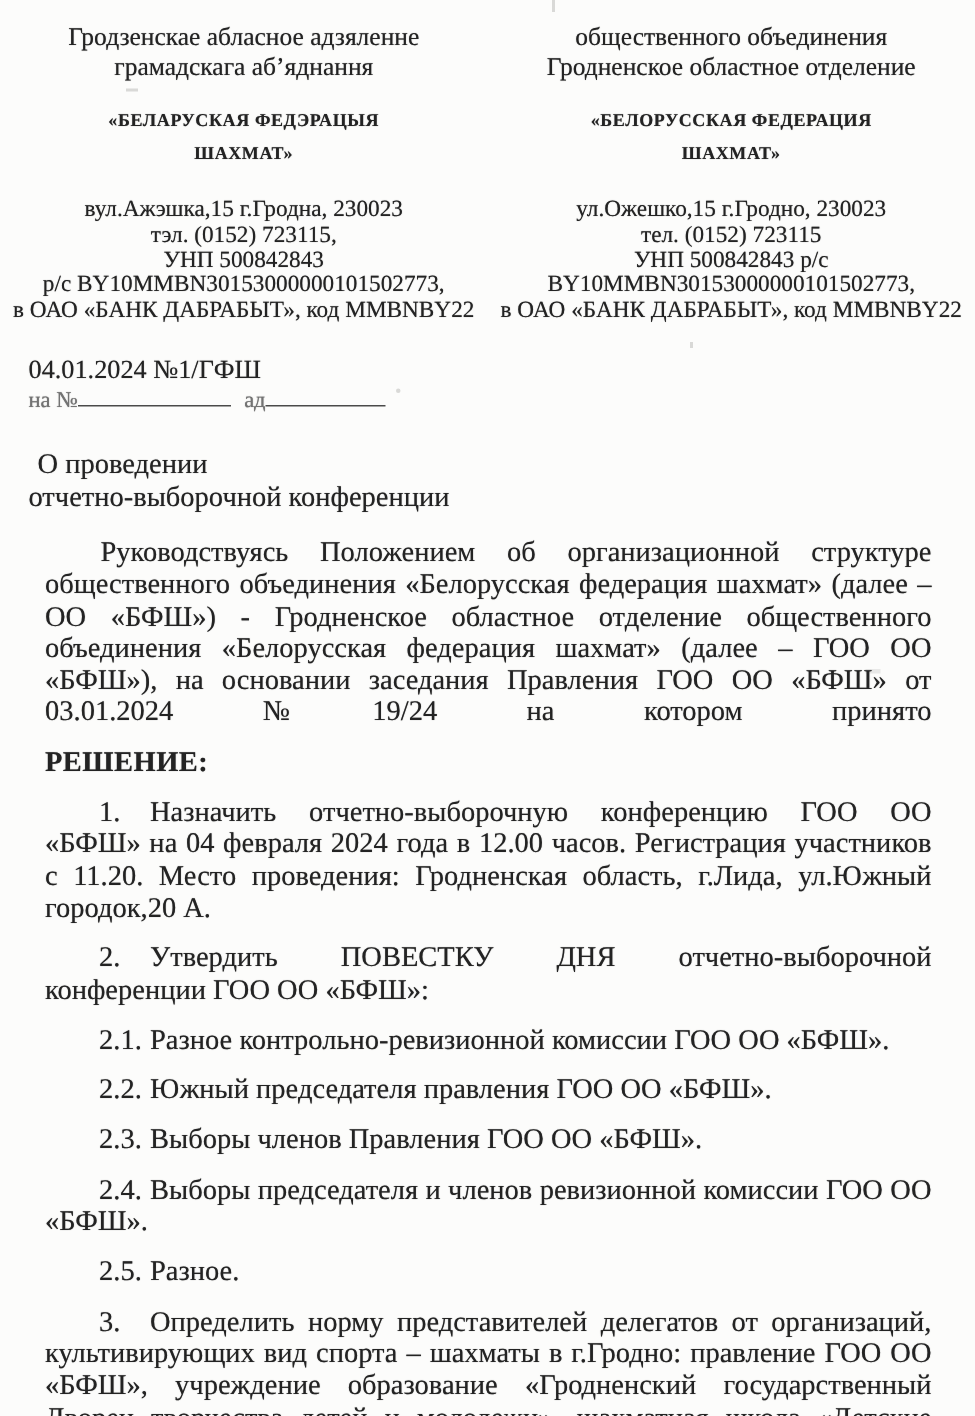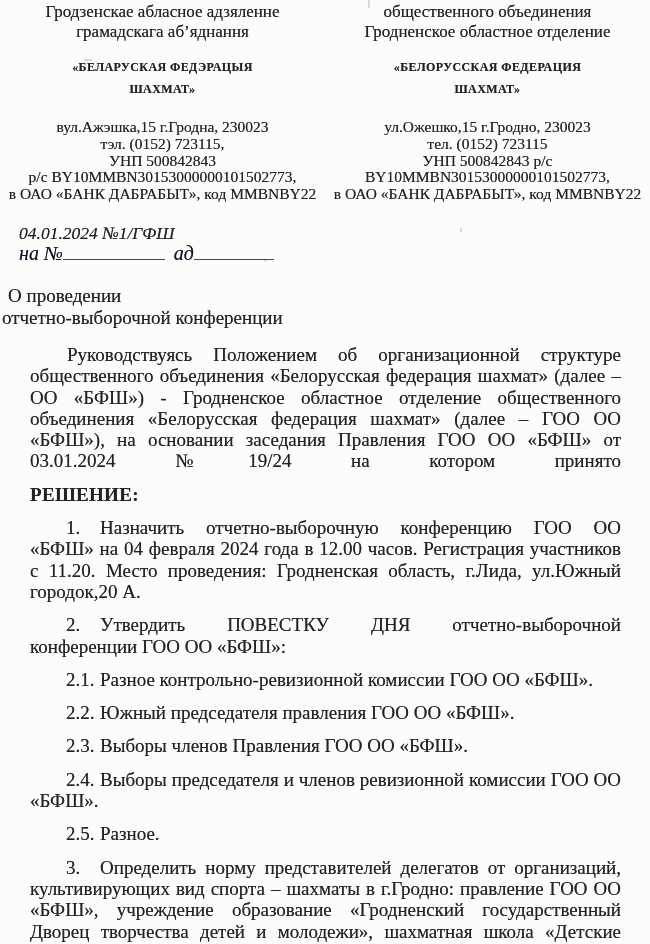--- a/index.html
+++ b/index.html
@@ -7,36 +7,36 @@
     position: relative;
     width: 650px;
     height: 944px;
     background: #fcfcfb;
     overflow: hidden;
     font-family: "Liberation Serif", serif;
     color: #232323;
     text-shadow: 0 0 0.6px rgba(40,40,40,0.65);
   }
   
-  .letterhead { display: flex; padding-top: 2px; }
+  .letterhead { display: flex; padding-top: 15px; }
   .lh-col { width: 50%; text-align: center; }
   .lh-org  { font-size: 17px; line-height: 20px; }
   .lh-name { margin-top: 14px; font-weight: bold; font-size: 12px; line-height: 22px; letter-spacing: 0.4px; }
   .lh-addr { margin-top: 19px; font-size: 15.5px; line-height: 16.8px; white-space: nowrap; }
   .lh-line { white-space: nowrap; }
   
-  .ref { margin: 21px 12px 0 19px; font-style: italic; }
+  .ref { margin: 21px 12px 0 19px; }
   .ref-num { font-size: 17.5px; line-height: 19px; }
-  .ref-line { font-size: 20px; line-height: 17px; margin-top: 2px; color: #0f172a; }
+  .ref-line { font-size: 15px; line-height: 17px; margin-top: 2px; color: #737373; }
   .blank { display: inline-block; border-bottom: 1px solid #4a4a4a; height: 12px; vertical-align: baseline; }
   .blank-1 { width: 102px; }
   .blank-2 { width: 80px; }
   .ad-label { margin-left: 9px; }
   
-  .subject { margin: 23px 0 0 2px; font-size: 19px; line-height: 22.5px; }
+  .subject { margin: 23px 0 0 19px; font-size: 19px; line-height: 22.5px; }
   .subject-line-1 { padding-left: 6px; }
   
   .body-text { margin: 14px 17px 0 18px; font-size: 19px; line-height: 21.3px; text-align: justify; }
   .para { margin: 12px; }
   .para-intro { text-indent: 37px; text-align-last: justify; }
   .decision { font-weight: bold; letter-spacing: 0.3px; }
   .inum { display: inline-block; margin-left: 36px; width: 34px; }
   
   .artifact { position: absolute; background: rgba(60,60,55,0.18); }
   .art-1 { left: 84px;  top: 59px;  width: 8px; height: 2px; }

